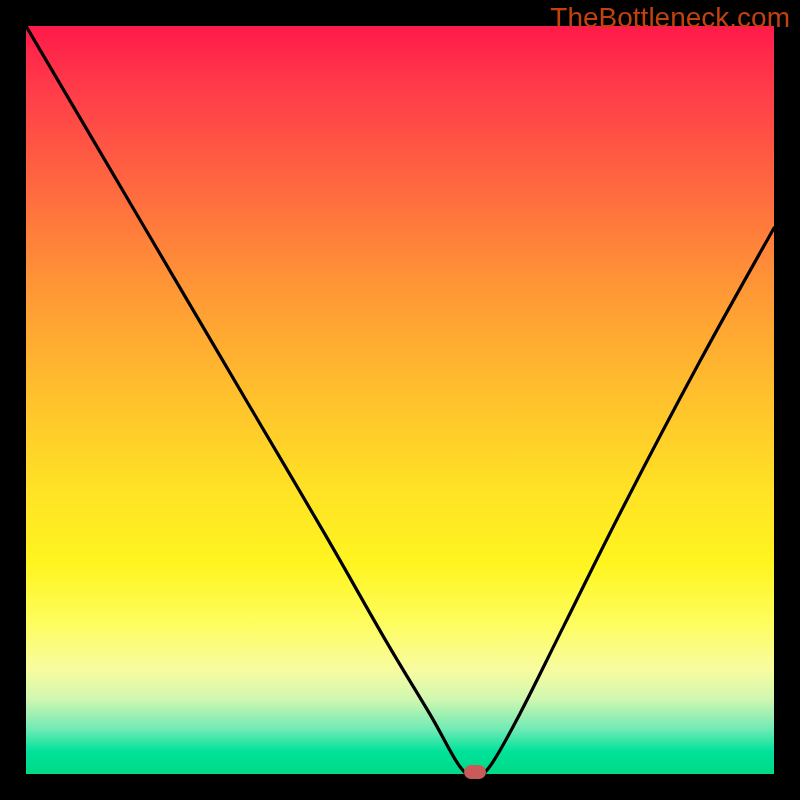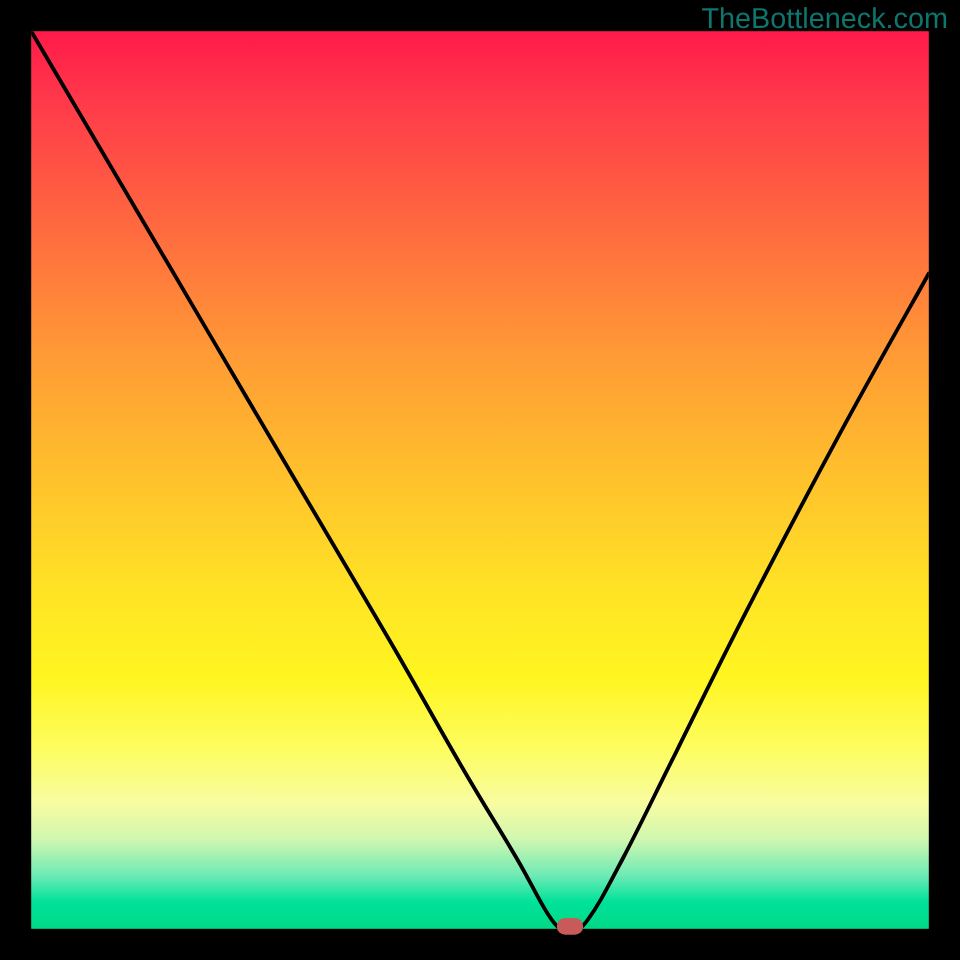--- a/index.html
+++ b/index.html
@@ -8,22 +8,22 @@
     width: 800px;
     height: 800px;
     background: #000;
     position: relative;
     font-family: Arial, sans-serif;
   }
   .watermark {
     position: absolute;
     top: 2px;
     right: 10px;
-    color: #0f766e;
-    font-size: 24px;
+    color: #c2410c;
+    font-size: 28px;
     font-weight: 500;
     z-index: 10;
   }
   .plot-area {
     position: absolute;
     left: 26px;
     top: 26px;
     width: 748px;
     height: 748px;
   }

